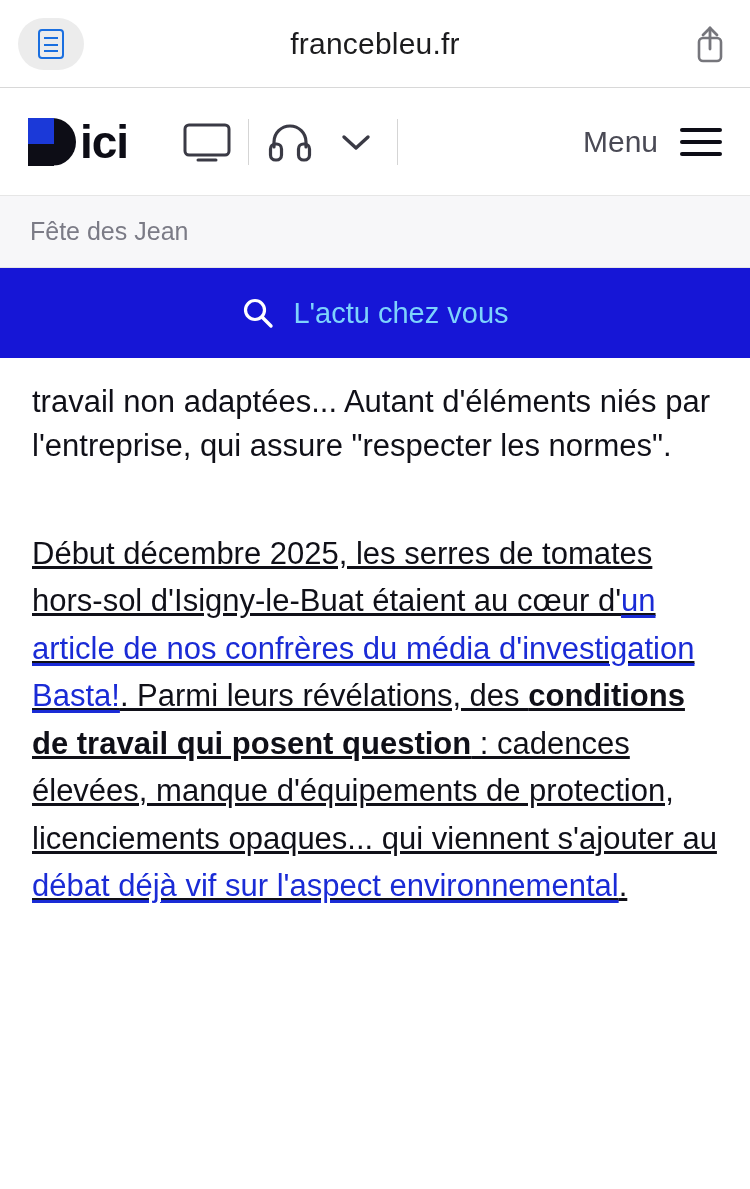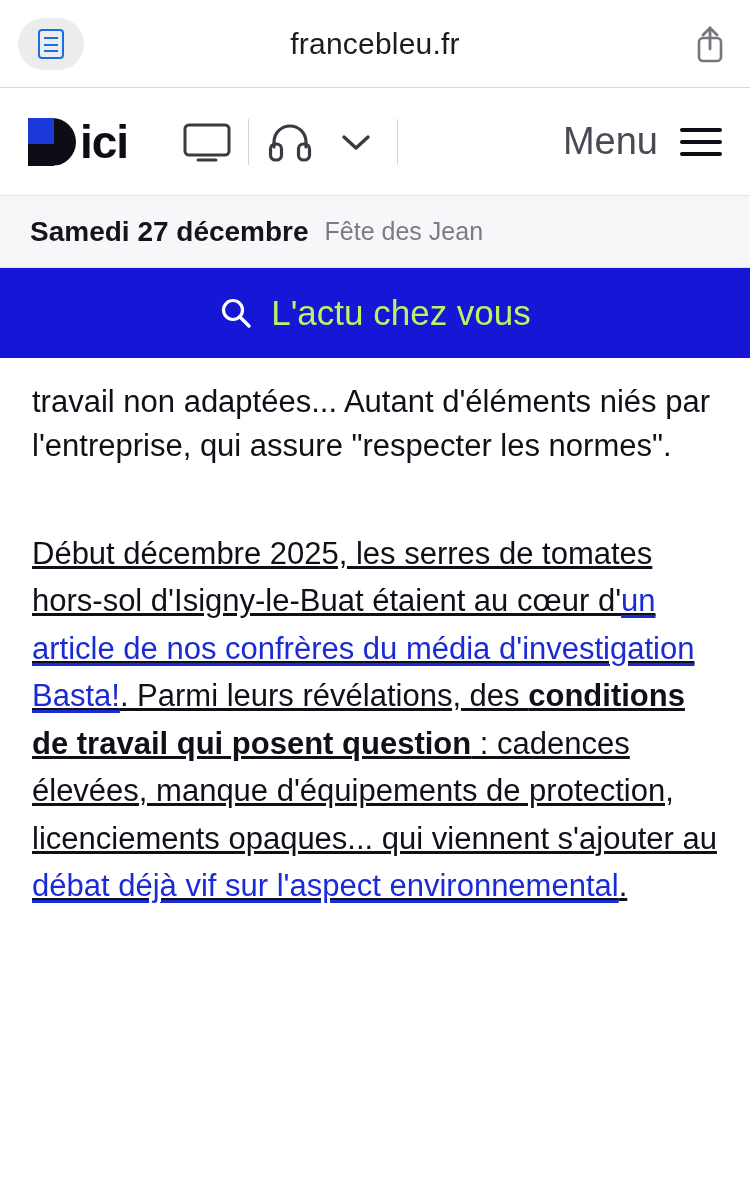--- a/index.html
+++ b/index.html
@@ -142,21 +142,21 @@
     background: #d5d5d5;
     margin: 0 8px;
   }
   .menu-group {
     margin-left: auto;
     display: flex;
     align-items: center;
     gap: 22px;
   }
   .menu-label {
-    font-size: 38px;
+    font-size: 30px;
     color: #4a4a55;
   }
   .burger {
     width: 42px;
     height: 28px;
     display: flex;
     flex-direction: column;
     justify-content: space-between;
   }
   .burger span {
@@ -190,22 +190,22 @@
   
   .cta {
     height: 90px;
     background: #1616d6;
     display: flex;
     align-items: center;
     justify-content: center;
     gap: 18px;
   }
   .cta-label {
-    font-size: 35px;
-    color: #bef264;
+    font-size: 29px;
+    color: #7dd3fc;
   }
 
   
   .article {
     padding: 22px 32px 0 32px;
     box-sizing: border-box;
   }
   .lede {
     font-size: 31px;
     font-weight: 400;
@@ -281,21 +281,20 @@
     <span class="menu-label">Menu</span>
     <span class="burger">
       <span></span>
         <span></span>
         <span></span>
     </span>
   </div>
 </div>
 
 <div class="date-strip">
-  <span class="date-main">Samedi 27 décembre</span>
   <span class="date-sub">Fête des Jean</span>
 </div>
 
 <div class="cta">
   <svg width="34" height="34" viewBox="0 0 34 34">
     <circle cx="14" cy="14" r="9.5" fill="none" stroke="#ffffff" stroke-width="3.2"></circle>
     <line x1="21" y1="21" x2="30" y2="30" stroke="#ffffff" stroke-width="3.4" stroke-linecap="round"></line>
   </svg>
   <span class="cta-label">L'actu chez vous</span>
 </div>

